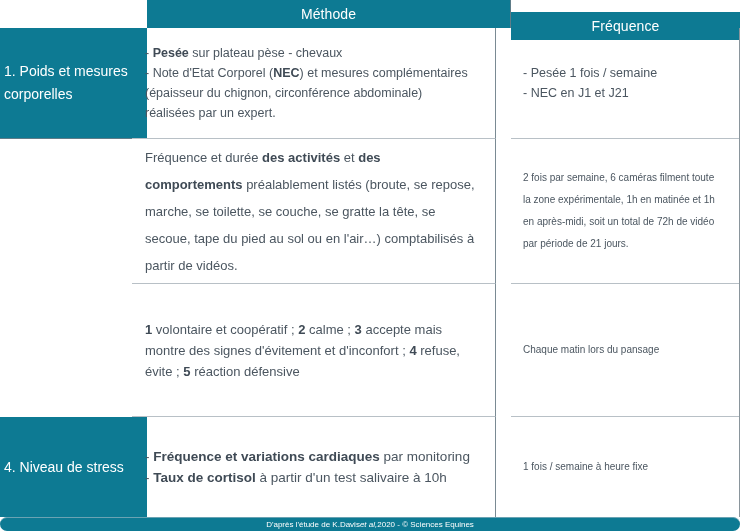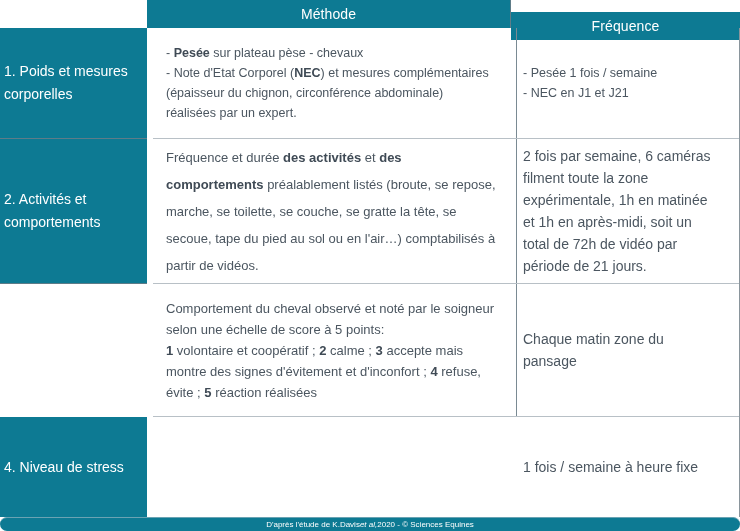--- a/index.html
+++ b/index.html
@@ -32,23 +32,23 @@
     position: absolute; left: 0; top: 0; bottom: 0; width: 147px; background: #0d7a93; color: #ffffff;
     display: flex; align-items: center; padding-left: 4px; box-sizing: border-box;
     font-size: 14px; line-height: 23px;
     border-bottom: 1px solid #5e7c88;
   }
   .cell {
     position: absolute; top: 0; bottom: 0; display: flex; align-items: center; box-sizing: border-box;
     font-size: 12.5px; line-height: 20px; color: #4b5660;
     border-bottom: 1px solid #b8c0c6;
   }
-  .cell.method { left: 153px; width: 364px; padding-left: 13px; padding-right: 20px; border-right: 1px solid #7a8a93; }
+  .cell.method { left: 132px; width: 364px; padding-left: 13px; padding-right: 20px; border-right: 1px solid #7a8a93; }
   .cell.freq { left: 511px; width: 229px; padding-left: 12px; padding-right: 24px; }
-  .cell.freq.lg { font-size: 14px; line-height: 22px; align-items: center; }
+  .cell.freq.lg { font-size: 10px; line-height: 22px; align-items: center; }
   .cell .txt { display: block; }
   b { color: #3f4a55; font-weight: bold; }
   .footer {
     position: absolute; left: 0; top: 517px; width: 740px; height: 14px; background: #0d7a93; color: #ffffff;
     font-size: 8px; display: flex; align-items: center; justify-content: center;
     border-top: 1px solid #6aa3b3;
     box-sizing: border-box;
     border-radius: 7px;
   }
   .footer i { }
@@ -74,49 +74,53 @@
       </div>
     <div class="cell freq">
         <div class="txt">
           <div>- Pesée 1 fois / semaine</div>
           <div>- NEC en J1 et J21</div>
         </div>
       </div>
   </div>
 
   <div class="row" style="top:139px;height:145px;">
-    <div class="label">2. Activités et comportements</div>
     <div class="cell method" style="font-size:13px;line-height:27px;">
         <div class="txt">
           <div><span>Fréquence et durée </span><b>des activités</b><span> et </span><b>des comportements</b><span> préalablement listés (broute, se repose, marche, se toilette, se couche, se gratte la tête, se secoue, tape du pied au sol ou en l'air…) comptabilisés à partir de vidéos.</span></div>
         </div>
       </div>
     <div class="cell freq lg">
         <div class="txt">
           <div>2 fois par semaine, 6 caméras filment toute la zone expérimentale, 1h en matinée et 1h en après-midi,  soit un total de 72h de vidéo par période de 21 jours.</div>
         </div>
       </div>
   </div>
 
   <div class="row" style="top:284px;height:133px;">
     <div class="cell method" style="font-size:13px;line-height:21px;">
         <div class="txt">
-          <div><span>Comportement du cheval observé et noté par le soigneur selon une échelle de score à 5 points:</span></div>
-          <div><b>1</b><span> volontaire et coopératif ; </span><b>2</b><span> calme ; </span><b>3</b><span> accepte mais montre des signes d'évitement et d'inconfort ; </span><b>4</b><span> refuse, évite ; </span><b>5</b><span> réaction réalisées</span></div>
+          <div><b>1</b><span> volontaire et coopératif ; </span><b>2</b><span> calme ; </span><b>3</b><span> accepte mais montre des signes d'évitement et d'inconfort ; </span><b>4</b><span> refuse, évite ; </span><b>5</b><span> réaction défensive</span></div>
         </div>
       </div>
     <div class="cell freq lg">
         <div class="txt">
-          <div>Chaque matin zone du pansage</div>
+          <div>Chaque matin lors du pansage</div>
         </div>
       </div>
   </div>
 
   <div class="row" style="top:417px;height:100px;">
     <div class="label" style="border-bottom:none;">4. Niveau de stress</div>
+    <div class="cell method" style="font-size:13.5px;line-height:21px;border-bottom:none;">
+        <div class="txt">
+          <div><span>- </span><b>Fréquence et variations cardiaques</b><span> par monitoring</span></div>
+          <div><span>- </span><b>Taux de cortisol</b><span> à partir d'un test salivaire à 10h</span></div>
+        </div>
+      </div>
     <div class="cell freq lg" style="border-bottom:none;">
         <div class="txt">
           <div>1 fois / semaine à heure fixe</div>
         </div>
       </div>
   </div>
 
   <div class="right-edge"></div>
 </div>
 

